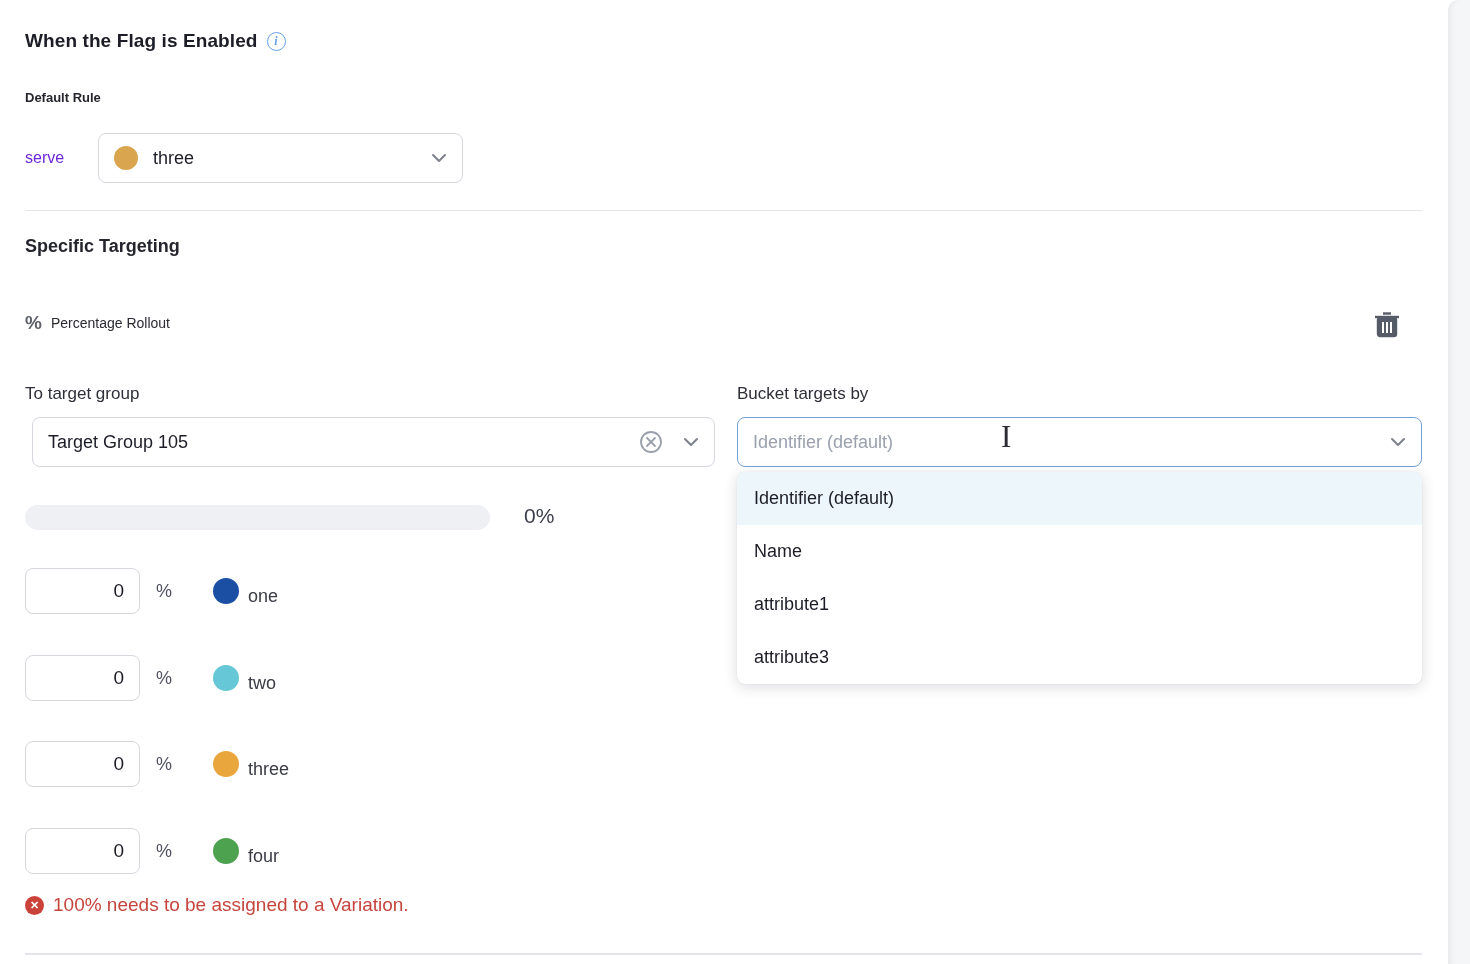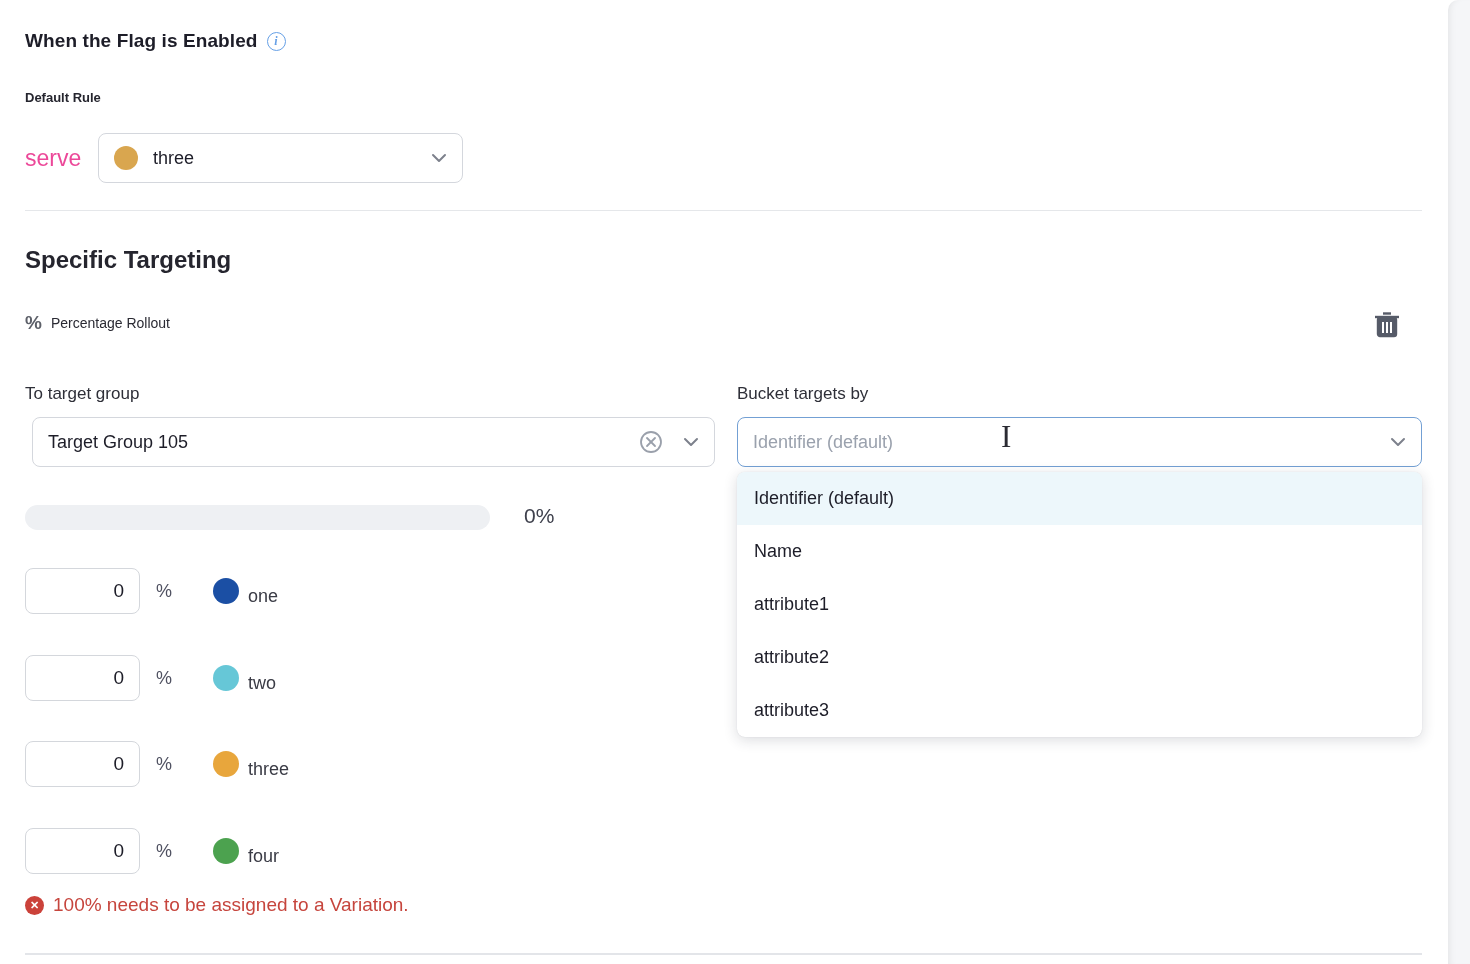--- a/index.html
+++ b/index.html
@@ -10,24 +10,24 @@
     background:#f5f6f8; box-shadow: inset 7px 0 9px -7px rgba(0,0,0,0.10); border-top-left-radius:10px; }
 
   .page-title { position:absolute; left:25px; top:30px; font-size:19px; font-weight:700; color:#1d1d28;
     display:flex; align-items:center; gap:9px; letter-spacing:.1px; }
   .info-icon { width:19px; height:19px; border:1.6px solid #66a0e6; border-radius:50%; color:#66a0e6;
     font-size:12px; font-weight:700; display:flex; align-items:center; justify-content:center; font-style:italic;
     font-family:"Liberation Serif", serif; }
 
   .section-label { position:absolute; left:25px; font-size:13px; font-weight:700; color:#25252e; }
   .lbl-default-rule { top:90px; }
-  .lbl-specific-targeting { top:246px; font-size:24px; }
+  .lbl-specific-targeting { top:236px; font-size:18px; }
 
   .serve-row { position:absolute; left:25px; top:133px; height:50px; display:flex; align-items:center; }
-  .serve-label { font-size:23px; color:#ec4899; width:73px; }
+  .serve-label { font-size:16px; color:#6d28d9; width:73px; }
   .select-box { height:50px; background:#fff; border:1px solid #d4d7dd; border-radius:8px;
     display:flex; align-items:center; padding:0 15px; cursor:pointer; }
   .serve-select { width:365px; }
   .var-dot { width:24px; height:24px; border-radius:50%; flex:0 0 auto; }
   .select-text { font-size:18px; color:#1d1d28; margin-left:15px; }
   .chev { margin-left:auto; width:16px; height:10px; flex:0 0 auto; }
   .chev svg { display:block; }
 
   .divider { position:absolute; left:25px; width:1397px; height:1px; background:#e5e7ea; }
   .div-top { top:210px; }
@@ -155,21 +155,20 @@
         </svg>
     </span>
   </div>
 
   <span class="text-cursor">I</span>
 
   <div class="menu">
     <div class="option highlighted">Identifier (default)</div>
     <div class="option">Name</div>
     <div class="option">attribute1</div>
-    <div class="option">attribute2</div>
     <div class="option">attribute3</div>
   </div>
 
   <div class="progress-track">
     <div class="progress-fill" style="width: 0%;"></div>
   </div>
   <div class="progress-label">0%</div>
 
   <div class="var-row row-0">
     <input class="weight-input" value="0" style="">

